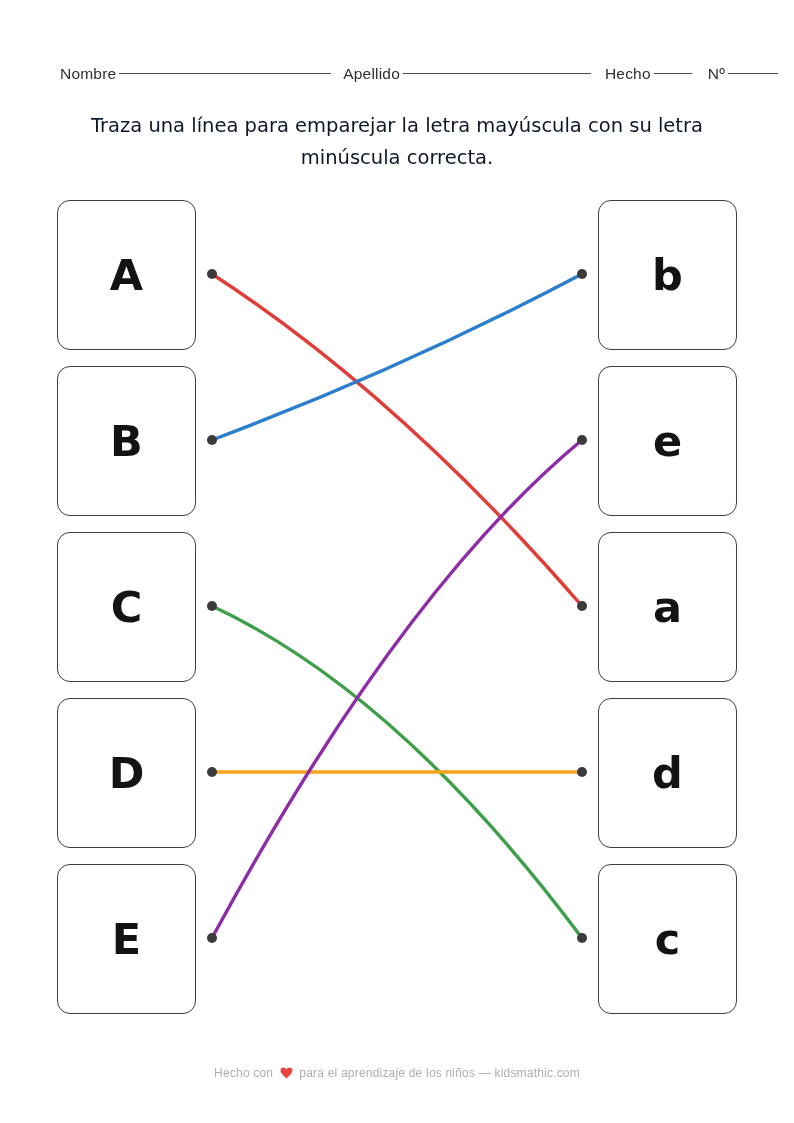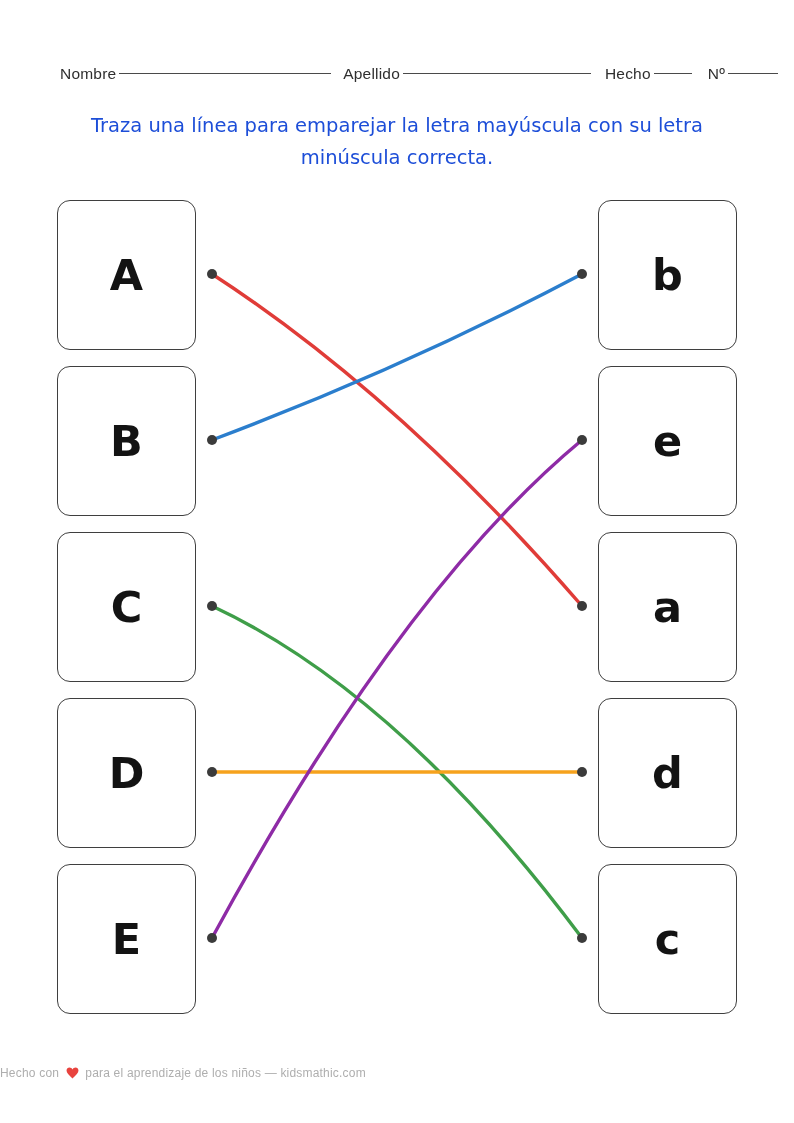--- a/index.html
+++ b/index.html
@@ -19,21 +19,21 @@
   .hlabel{white-space:nowrap;padding-bottom:1px;}
   .hline{border-bottom:1.3px solid #4a4a4a;height:1px;margin:0 0 3px 3px;}
   .hline.nombre{width:212px;margin-right:12px;}
   .hline.apellido{width:188px;margin-right:14px;}
   .hline.clase{width:38px;margin-right:16px;}
   .hline.numero{width:50px;}
   
   .instruction{
     position:absolute;left:50%;top:110px;transform:translateX(-50%);
     width:640px;text-align:center;
-    font-size:19.5px;line-height:1.65;color:#1d4ed8;
+    font-size:19.5px;line-height:1.65;color:#0f172a;
     font-family:"DejaVu Sans", sans-serif;
   }
   
   .letter-box{
     position:absolute;width:139px;height:150px;
     background:#fff;border:1.7px solid #3f3f3f;border-radius:13px;
     display:flex;align-items:center;justify-content:center;
     box-sizing:border-box;
   }
   .letter-box .glyph{
@@ -46,21 +46,21 @@
   .row2{top:366px;}
   .row3{top:532px;}
   .row4{top:698px;}
   .row5{top:864px;}
   
   .lines-svg{position:absolute;left:0;top:0;width:794px;height:1123px;}
   .conn{fill:none;stroke-width:3.4;stroke-linecap:round;}
   
   .footer{
     position:absolute;left:0;top:1066px;width:794px;
-    font-size:12px;color:#aeaeae;letter-spacing:.2px;
+    text-align:center;font-size:12px;color:#aeaeae;letter-spacing:.2px;
   }
   .footer .heart-icon{display:inline-block;vertical-align:-2px;margin:0 3px;}
 </style>
 </head>
 <body>
 
 <div class="page">
 
   <div class="header">
     <span class="hlabel">Nombre</span>

